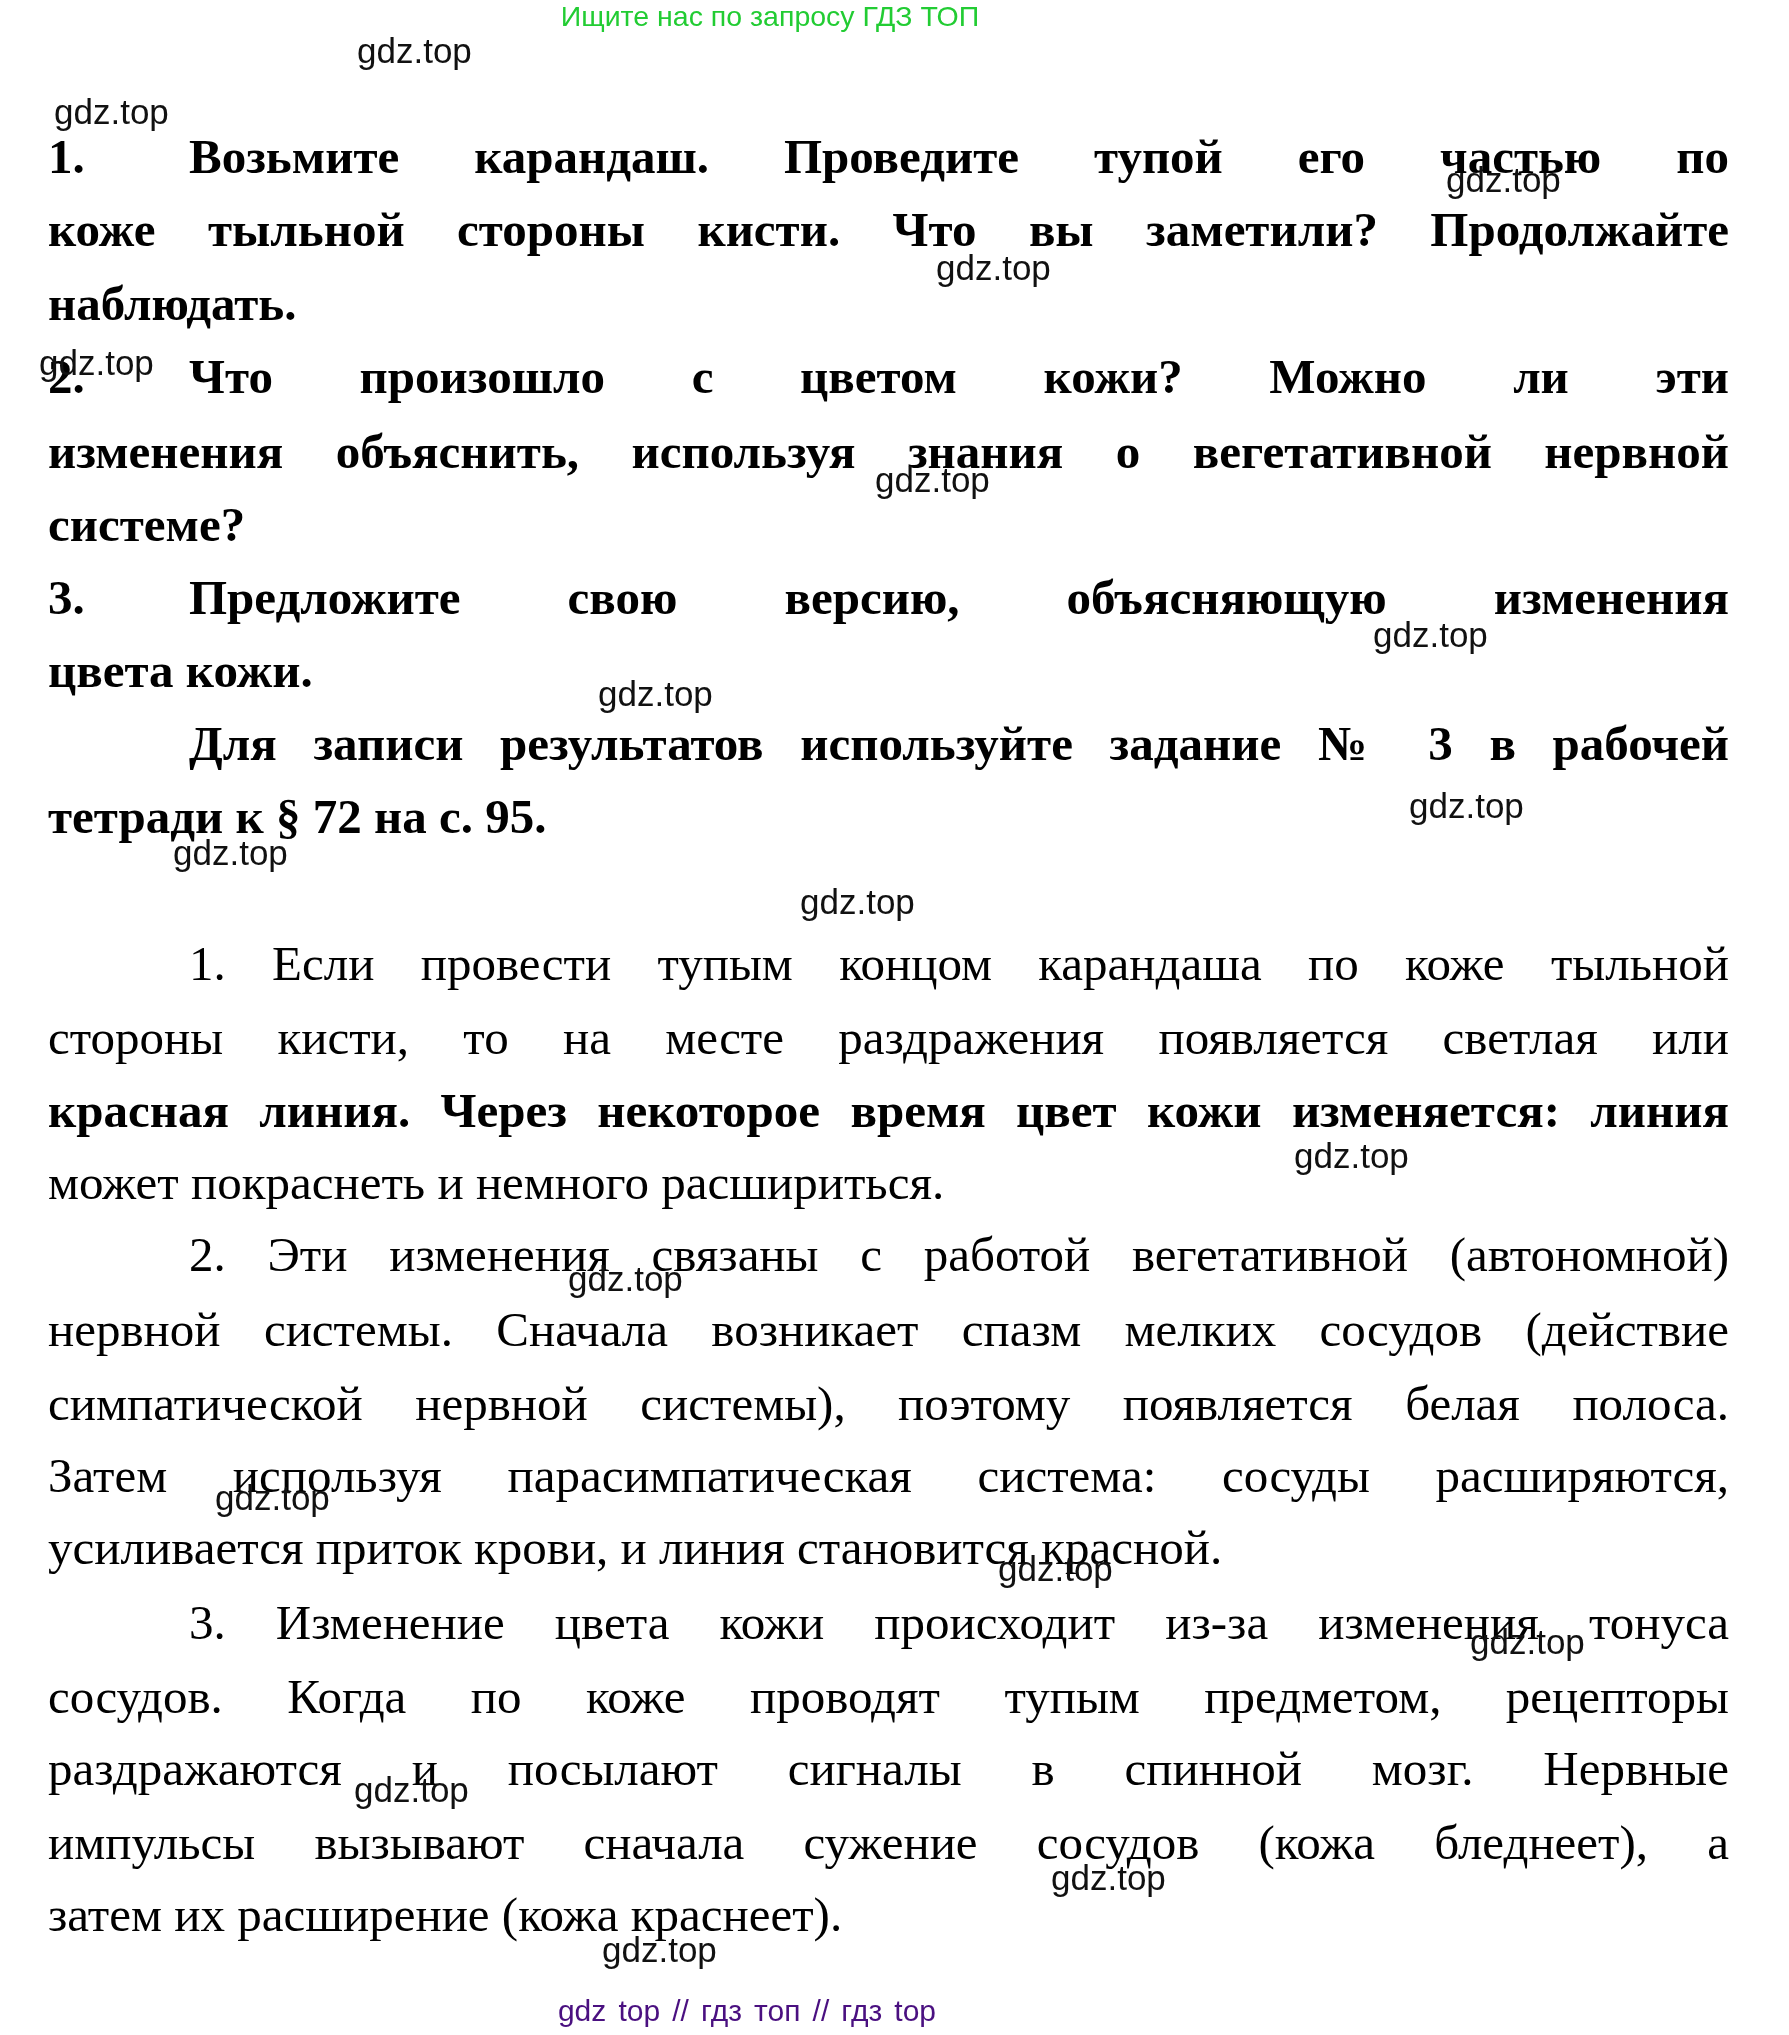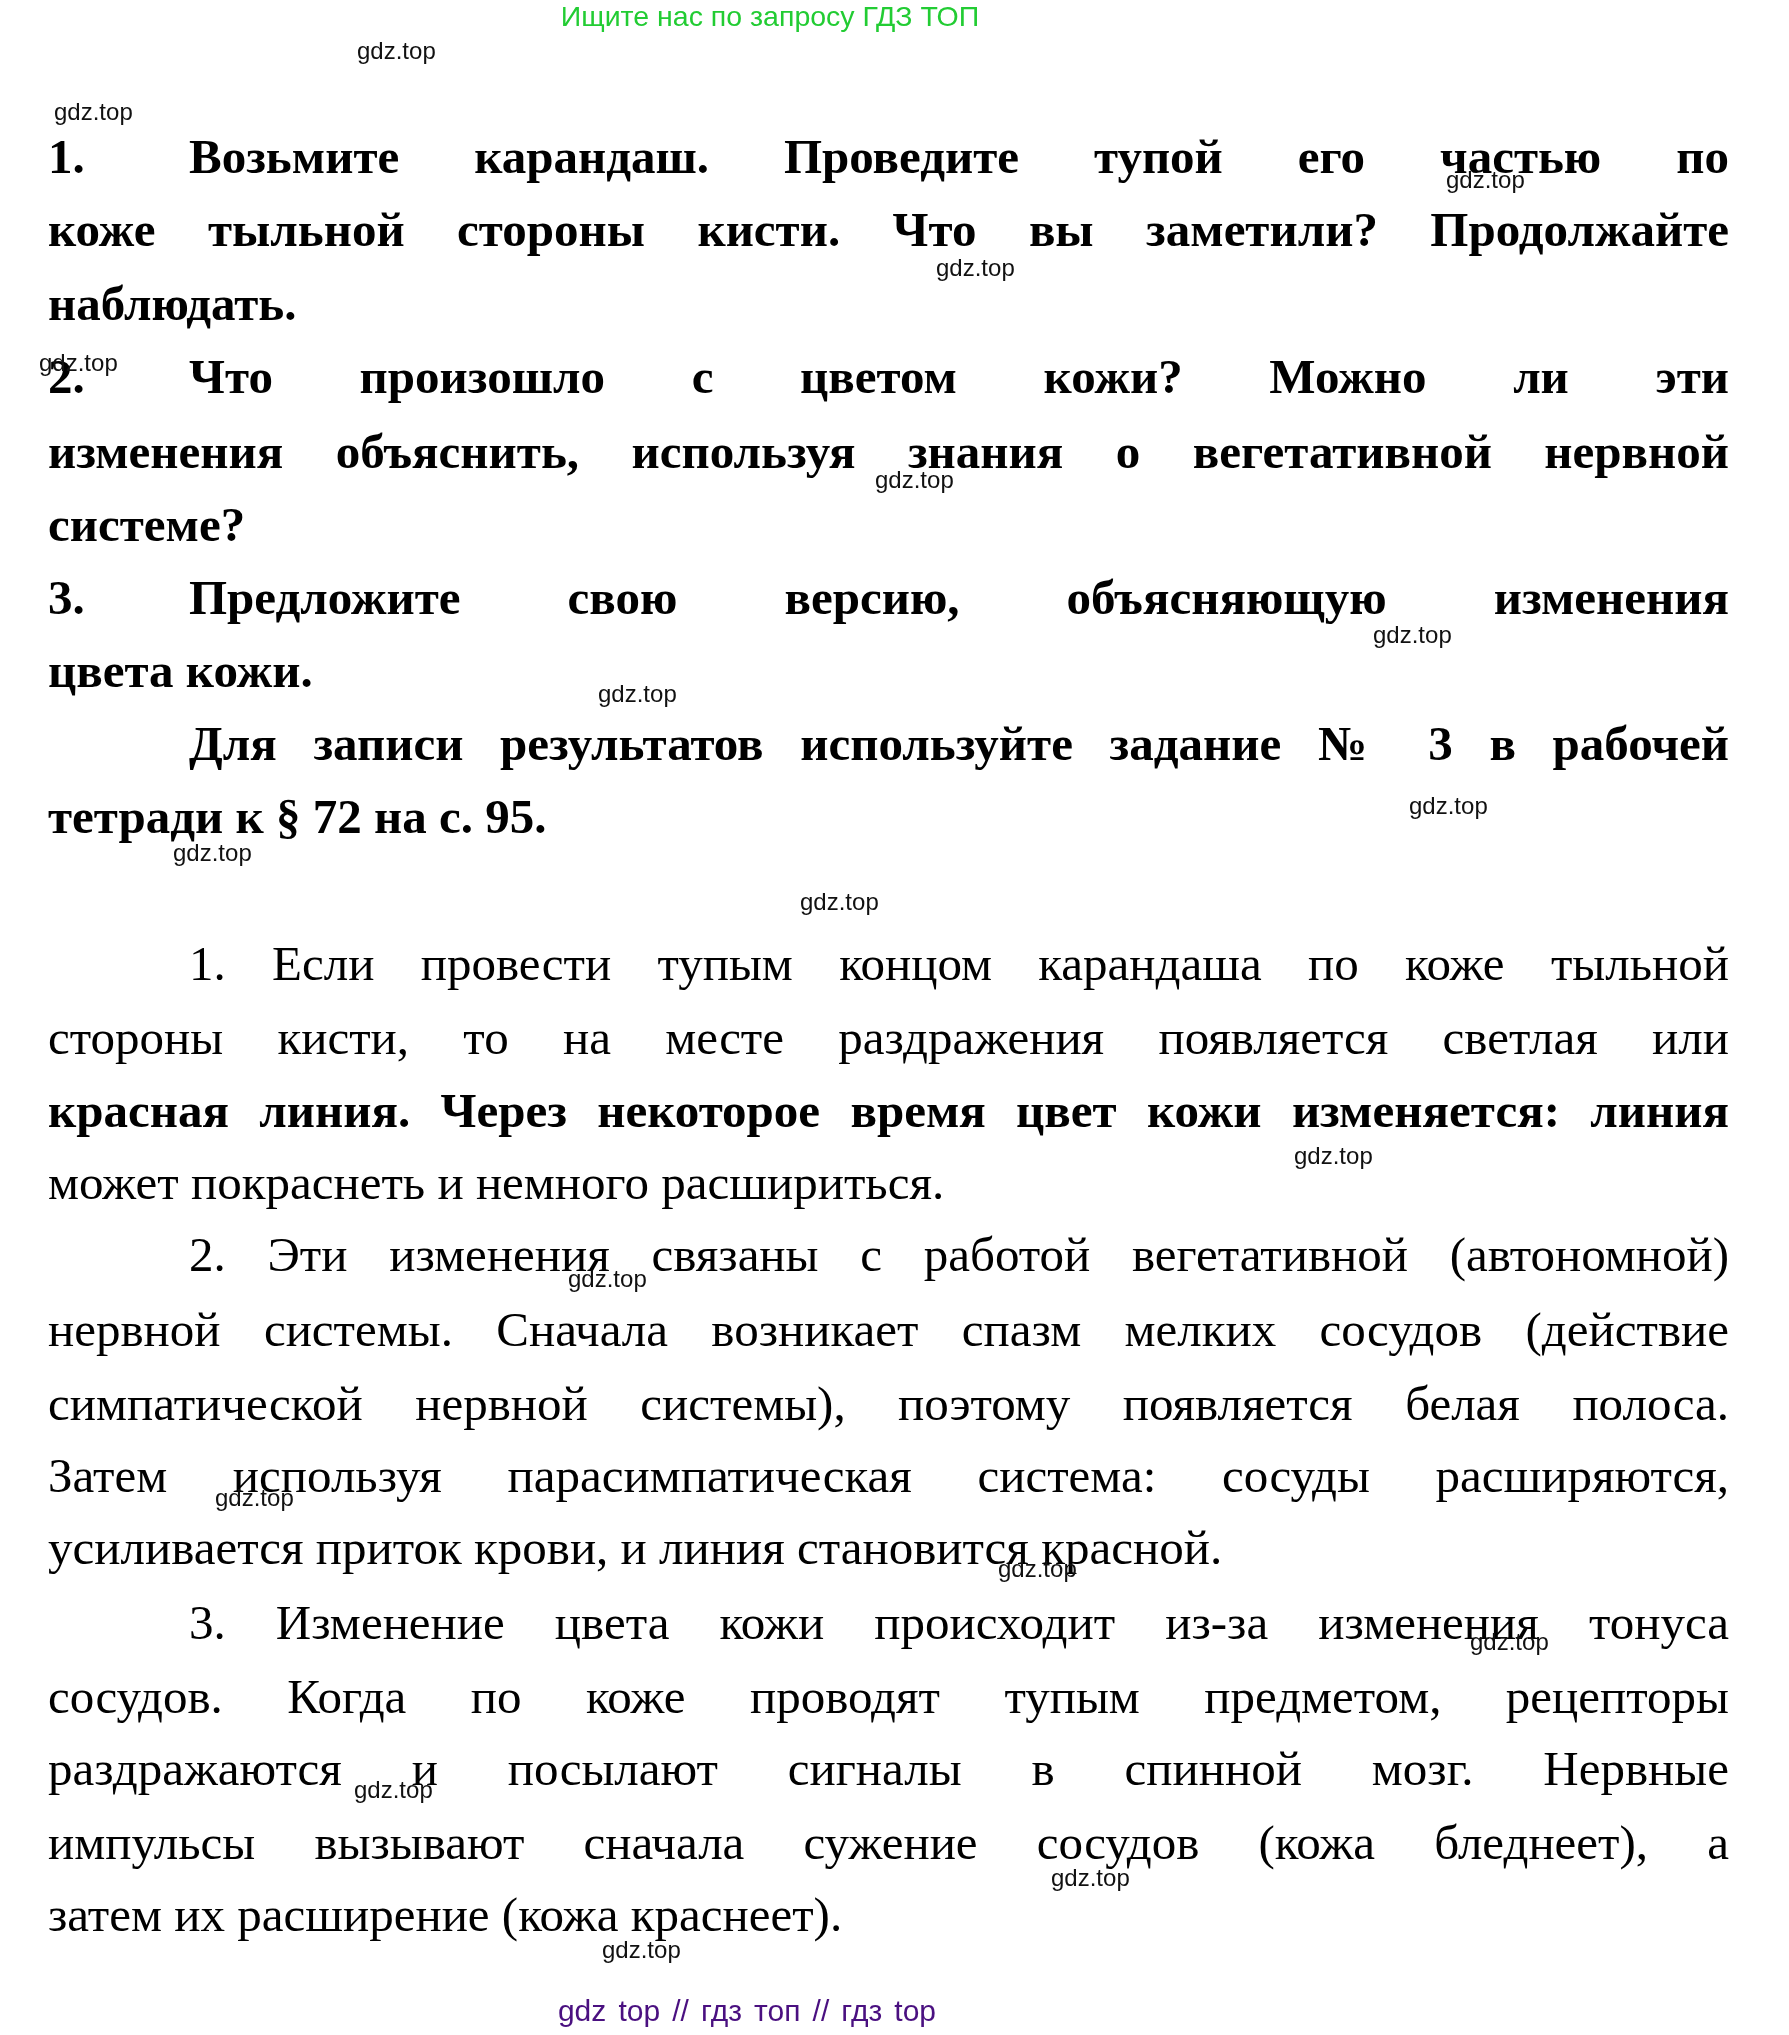--- a/index.html
+++ b/index.html
@@ -18,21 +18,21 @@
     position: absolute; left: 48px; width: 1681px; height: 73px;
     white-space: nowrap; color: #000;
     display: flex; align-items: center;
   }
   .line.justify { text-align: justify; text-align-last: justify; display: block; }
   .task { font-family: "Liberation Serif", serif; font-weight: bold; font-size: 49px; line-height: 73px; }
   .answer { font-family: "Liberation Serif", serif; font-weight: normal; font-size: 49px; line-height: 73px; }
   .indent { padding-left: 141px; box-sizing: border-box; }
   .num { display: inline-block; width: 141px; }
   .wm {
-    position: absolute; font-family: "Liberation Sans", sans-serif; font-size: 24px;
+    position: absolute; font-family: "Liberation Sans", sans-serif; font-size: 35px;
     color: #111; line-height: 30px; white-space: nowrap;
   }
 </style>
 </head>
 <body>
 
 <div class="banner">Ищите нас по запросу ГДЗ ТОП</div>
 
 <div class="line task justify" style="top:120px;">
   <span class="num">1.</span><span>Возьмите карандаш. Проведите тупой его частью по</span>

